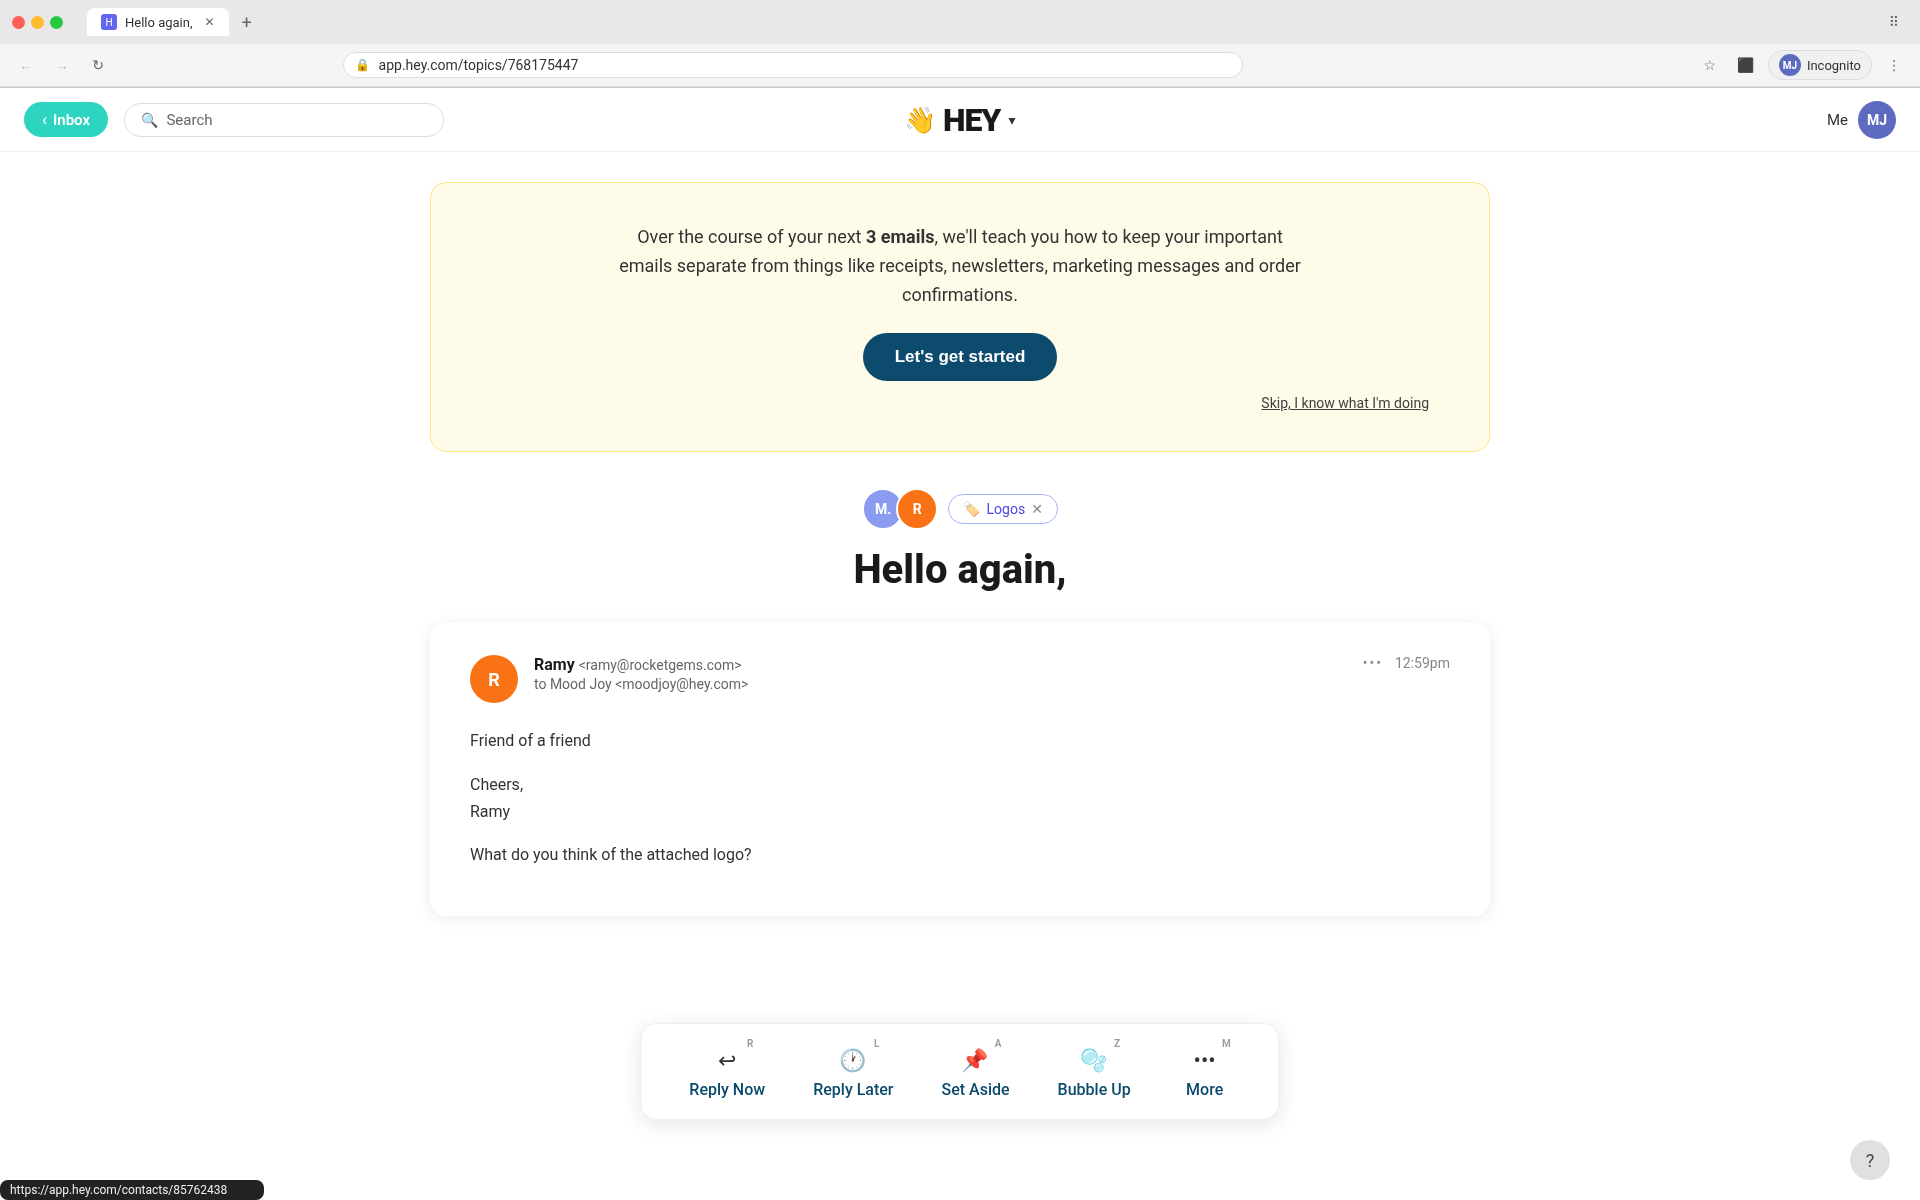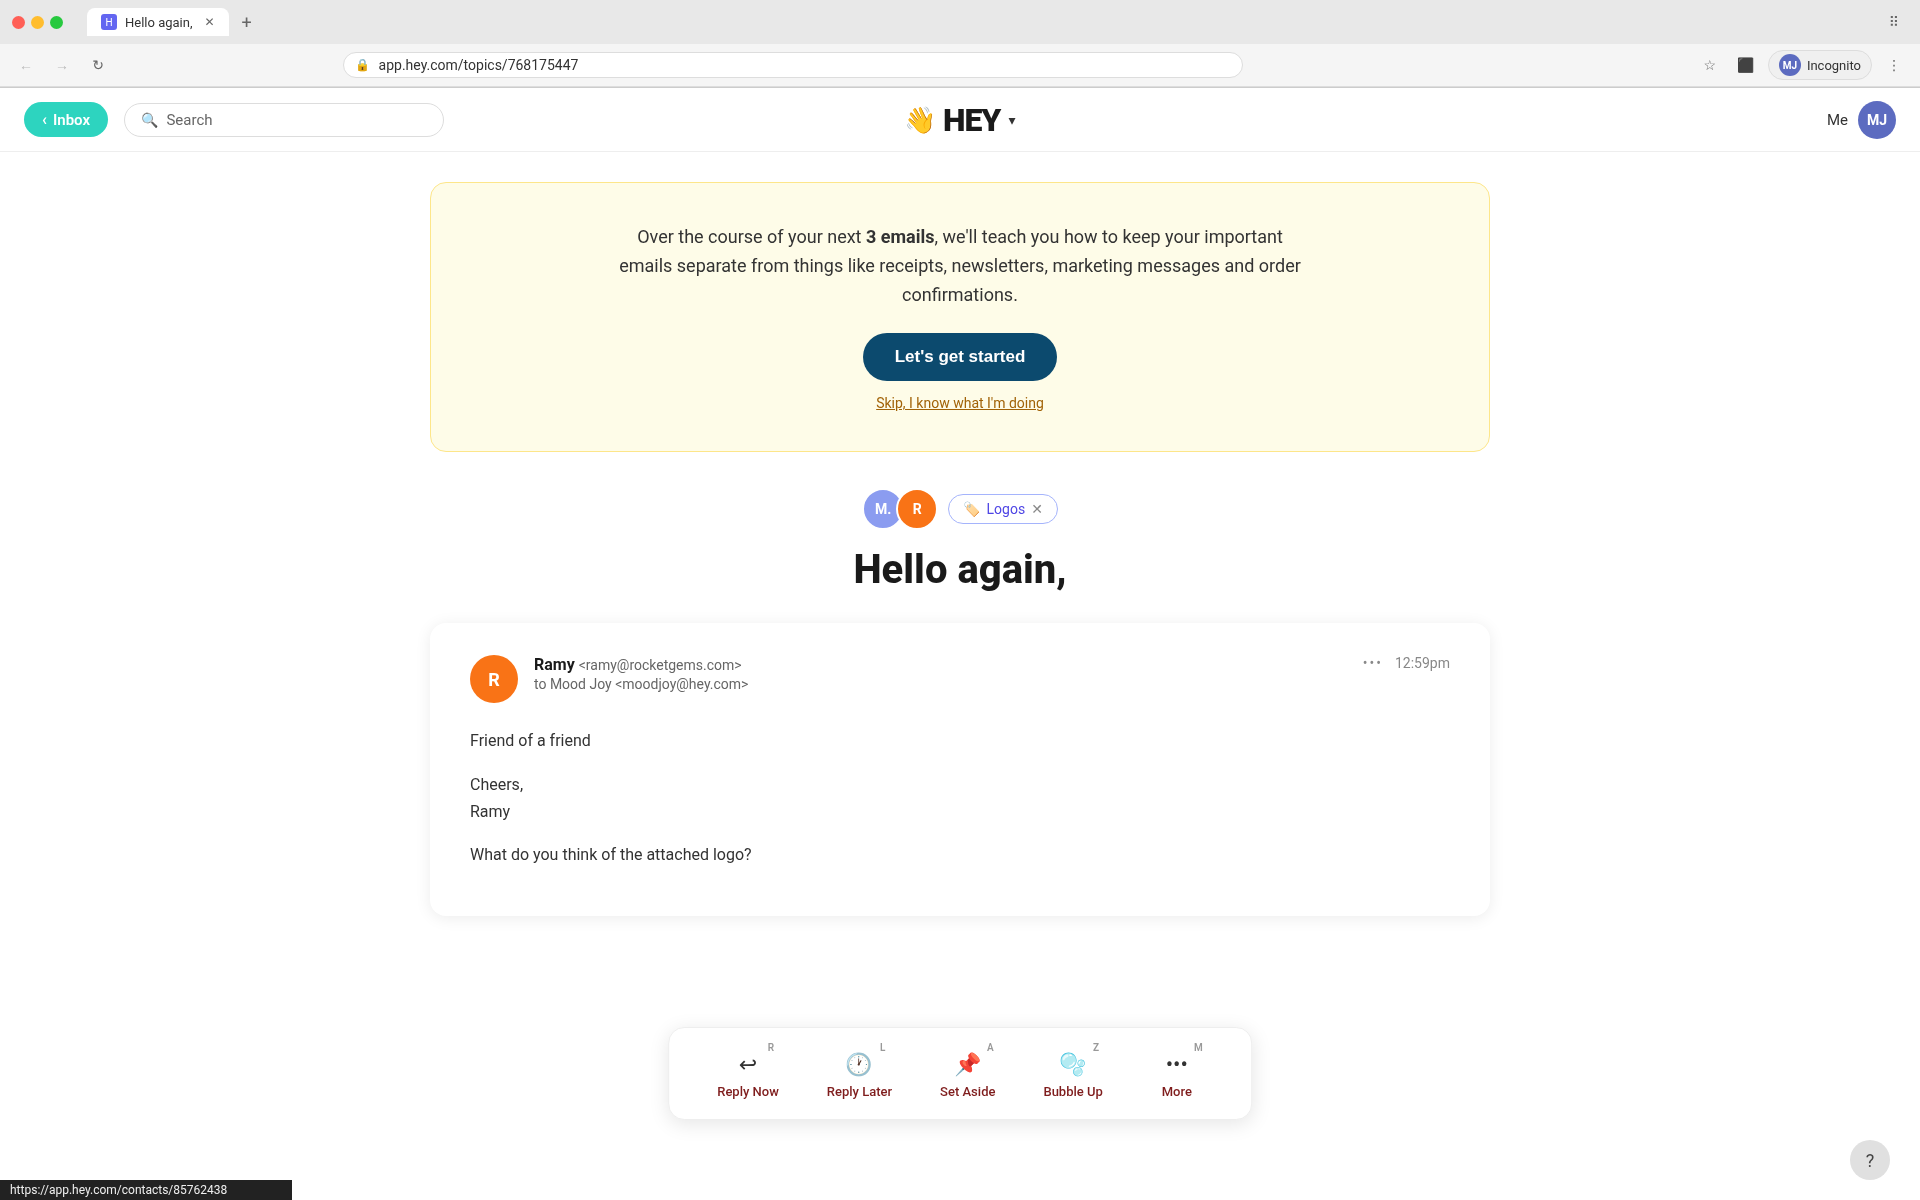--- a/index.html
+++ b/index.html
@@ -280,24 +280,25 @@
       border-radius: 30px;
       padding: 14px 32px;
       font-size: 17px;
       font-weight: 600;
       cursor: pointer;
       border: none;
       margin-bottom: 14px;
     }
     .skip-link {
       display: block;
-      color: #a16207;
+      color: #404040;
       font-size: 14px;
       text-decoration: underline;
       cursor: pointer;
+      text-align: right;
     }
 
     
     .email-participants {
       display: flex;
       align-items: center;
       gap: 10px;
       justify-content: center;
       margin-bottom: 16px;
     }
@@ -443,23 +444,23 @@
     }
     .action-key-badge {
       position: absolute;
       top: -6px;
       right: -10px;
       font-size: 10px;
       color: #999;
       font-weight: 600;
     }
     .action-btn-label {
-      font-size: 13px;
+      font-size: 16px;
       font-weight: 500;
-      color: #7f1d1d;
+      color: #0c4a6e;
     }
 
     
     .help-bubble {
       position: fixed;
       bottom: 20px;
       right: 30px;
       width: 40px;
       height: 40px;
       background: #e0e0e0;
@@ -471,26 +472,27 @@
       color: #444;
       cursor: pointer;
       z-index: 200;
     }
 
     
     .status-bar {
       position: fixed;
       bottom: 0;
       left: 0;
-      width: 292px;
+      width: 264px;
       background: #222;
       color: #eee;
       font-size: 12px;
       padding: 3px 10px;
       z-index: 300;
+      border-radius: 8px;
     }
   </style>
 </head>
 <body>
 
 <div class="browser-chrome">
   <div class="browser-titlebar">
     <div class="traffic-lights">
       <div class="traffic-light tl-red"></div>
       <div class="traffic-light tl-yellow"></div>

